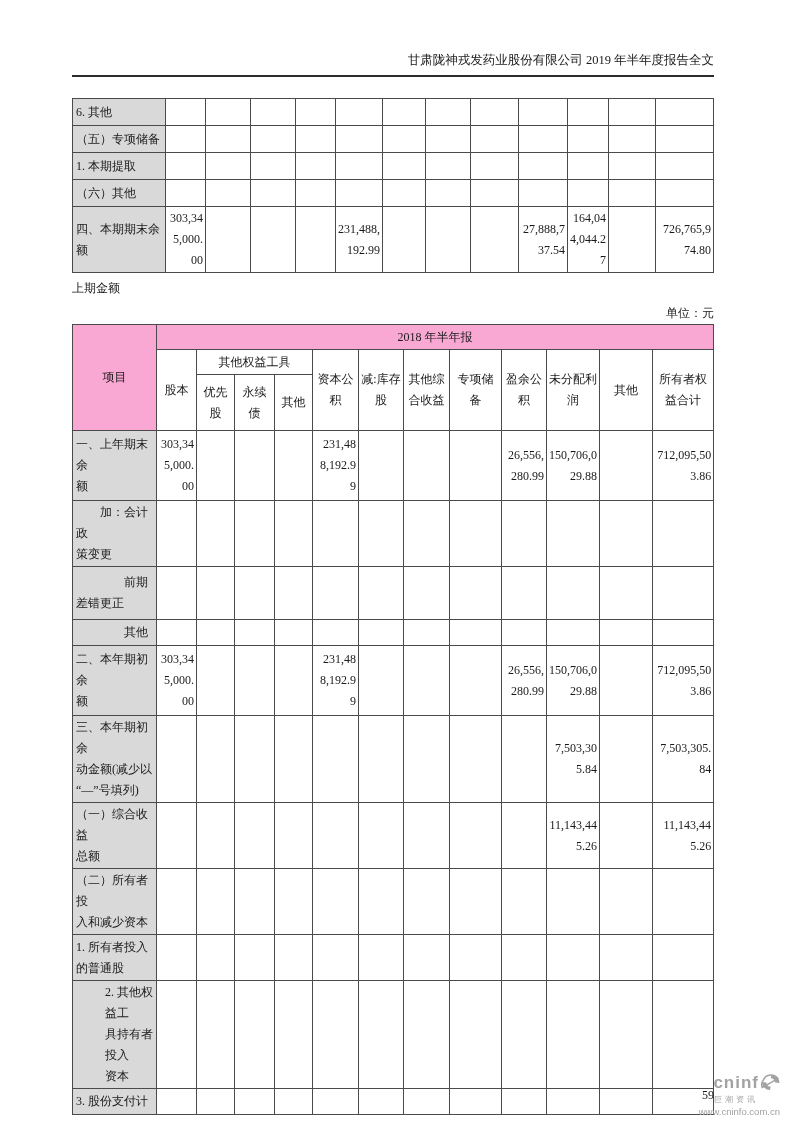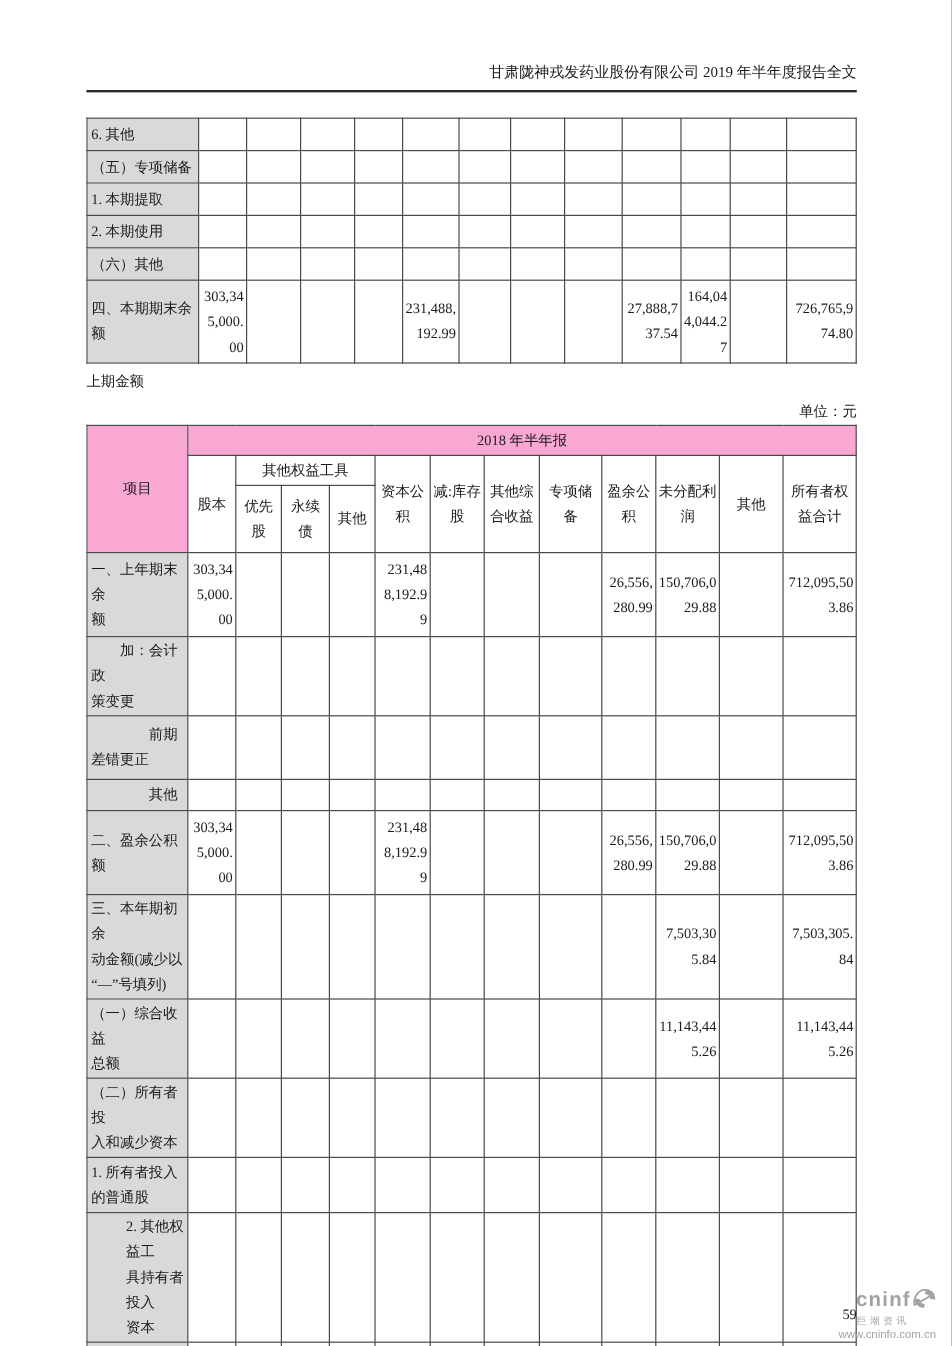--- a/index.html
+++ b/index.html
@@ -160,35 +160,20 @@
           <td class="num"></td>
           <td class="num"></td>
           <td class="num"></td>
           <td class="num"></td>
           <td class="num"></td>
           <td class="num"></td>
           <td class="num"></td>
         </tr>
         <tr>
           <td class="lbl">1. 本期提取</td>
-          <td class="num"></td>
-          <td class="num"></td>
-          <td class="num"></td>
-          <td class="num"></td>
-          <td class="num"></td>
-          <td class="num"></td>
-          <td class="num"></td>
-          <td class="num"></td>
-          <td class="num"></td>
-          <td class="num"></td>
-          <td class="num"></td>
-          <td class="num"></td>
-        </tr>
-        <tr>
-          <td class="lbl">2. 本期使用</td>
           <td class="num"></td>
           <td class="num"></td>
           <td class="num"></td>
           <td class="num"></td>
           <td class="num"></td>
           <td class="num"></td>
           <td class="num"></td>
           <td class="num"></td>
           <td class="num"></td>
           <td class="num"></td>
@@ -330,21 +315,21 @@
           <td class="num"></td>
           <td class="num"></td>
           <td class="num"></td>
           <td class="num"></td>
           <td class="num"></td>
           <td class="num"></td>
           <td class="num"></td>
           <td class="num"></td>
         </tr>
         <tr>
-          <td class="lbl">二、盈余公积
+          <td class="lbl">二、本年期初余
 额</td>
           <td class="num">303,345,000.00</td>
           <td class="num"></td>
           <td class="num"></td>
           <td class="num"></td>
           <td class="num">231,488,192.99</td>
           <td class="num"></td>
           <td class="num"></td>
           <td class="num"></td>
           <td class="num">26,556,280.99</td>

